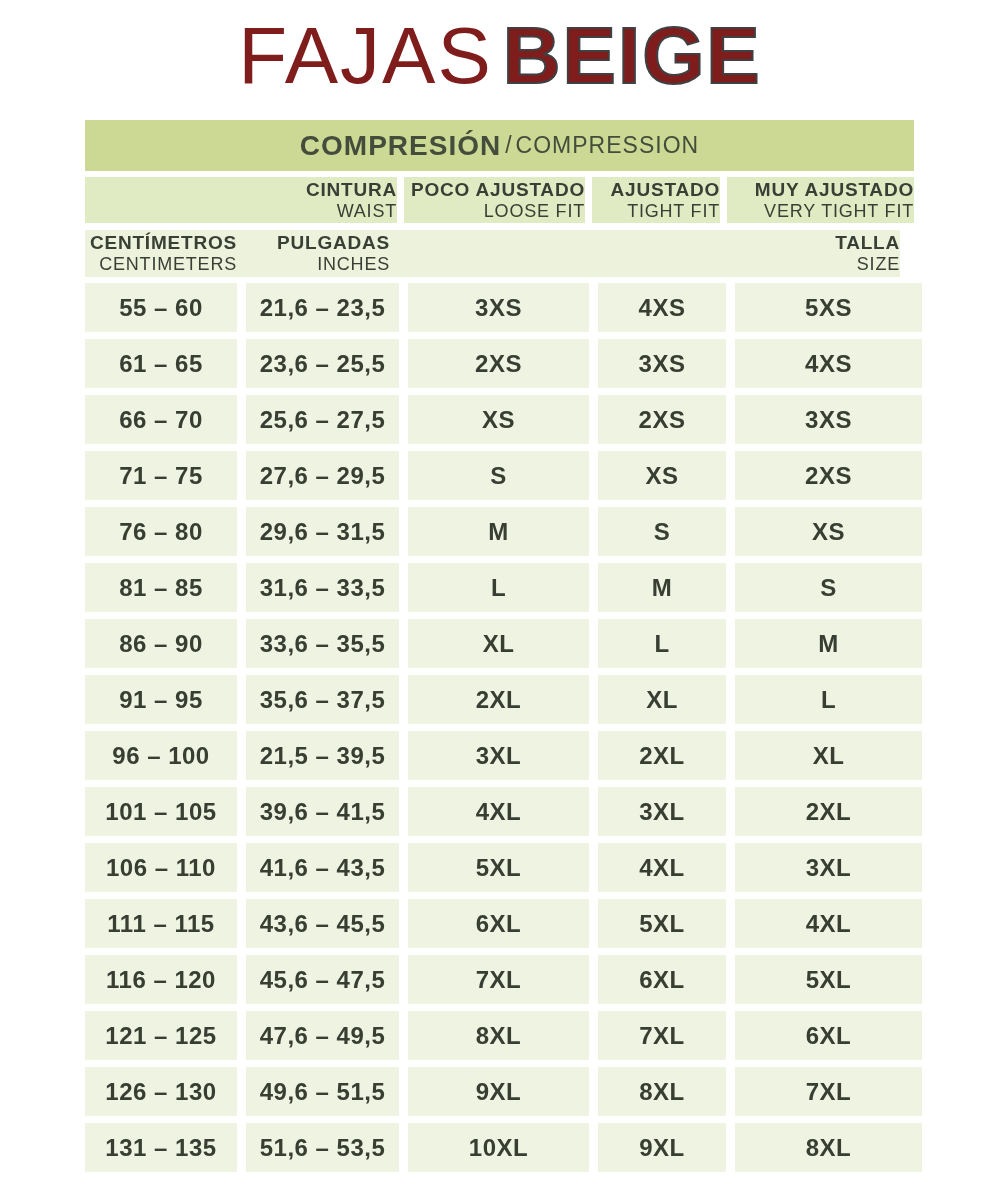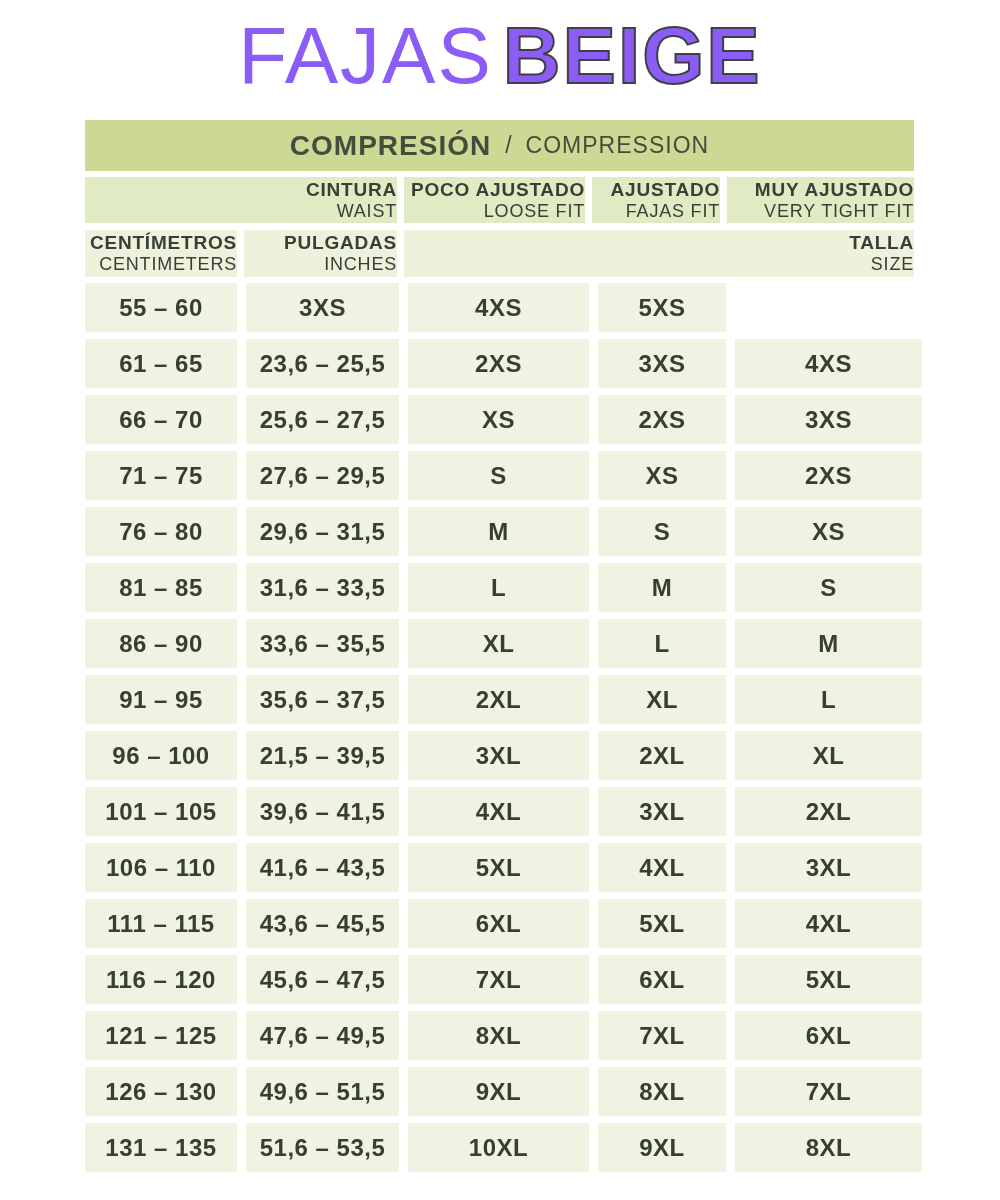--- a/index.html
+++ b/index.html
@@ -16,56 +16,56 @@
 
   
   .title {
     position: absolute;
     top: 16px;
     left: 0;
     width: 1000px;
     text-align: center;
     font-size: 80px;
     line-height: 1;
-    color: #8b5cf6;
+    color: #7f1d1d;
     letter-spacing: 2px;
     white-space: nowrap;
   }
   .title .t-light { font-weight: 400; }
   .title .t-bold  { font-weight: 700; -webkit-text-stroke: 2px #3e4043; margin-left: 10px; }
 
   
   .table-wrap { position: absolute; left: 85px; top: 120px; width: 829px; }
 
   
   .bar {
     height: 51px;
     background: #ccd994;
     display: flex;
     align-items: center;
     justify-content: center;
-    gap: 14px;
+    gap: 4px;
     margin-bottom: 6px;
     color: #454c3b;
   }
   .bar-main { font-size: 28px; font-weight: 700; letter-spacing: 1px; }
   .bar-sep  { font-size: 23px; font-weight: 400; }
   .bar-sub  { font-size: 23px; font-weight: 400; letter-spacing: 1px; }
 
   
   .hrow1 {
     display: grid;
     grid-template-columns: 312px 181px 128px 187px;
     gap: 7px;
     margin-bottom: 7px;
   }
   .hrow2 {
     display: grid;
     grid-template-columns: 152px 153px 510px;
-    gap: 7px;
+    gap: 0;
     margin-bottom: 6px;
   }
   .hcell {
     background: #e1ebc3;
     height: 46px;
     display: flex;
     flex-direction: column;
     align-items: flex-end;
     justify-content: center;
   }
@@ -113,21 +113,21 @@
       <div class="hcell">
         <span class="h-main">CINTURA</span>
         <span class="h-sub">WAIST</span>
       </div>
       <div class="hcell">
         <span class="h-main">POCO AJUSTADO</span>
         <span class="h-sub">LOOSE FIT</span>
       </div>
       <div class="hcell">
         <span class="h-main">AJUSTADO</span>
-        <span class="h-sub">FAJAS FIT</span>
+        <span class="h-sub">TIGHT FIT</span>
       </div>
       <div class="hcell">
         <span class="h-main">MUY AJUSTADO</span>
         <span class="h-sub">VERY TIGHT FIT</span>
       </div>
     </div>
 
     <div class="hrow2">
       <div class="hcell">
         <span class="h-main">CENTÍMETROS</span>
@@ -139,20 +139,21 @@
       </div>
       <div class="hcell">
         <span class="h-main">TALLA</span>
         <span class="h-sub">SIZE</span>
       </div>
     </div>
 
     <div id="rows">
         <div class="row">
           <div class="cell">55 – 60</div>
+          <div class="cell">21,6 – 23,5</div>
           <div class="cell">3XS</div>
           <div class="cell">4XS</div>
           <div class="cell">5XS</div>
         </div>
         <div class="row">
           <div class="cell">61 – 65</div>
           <div class="cell">23,6 – 25,5</div>
           <div class="cell">2XS</div>
           <div class="cell">3XS</div>
           <div class="cell">4XS</div>

